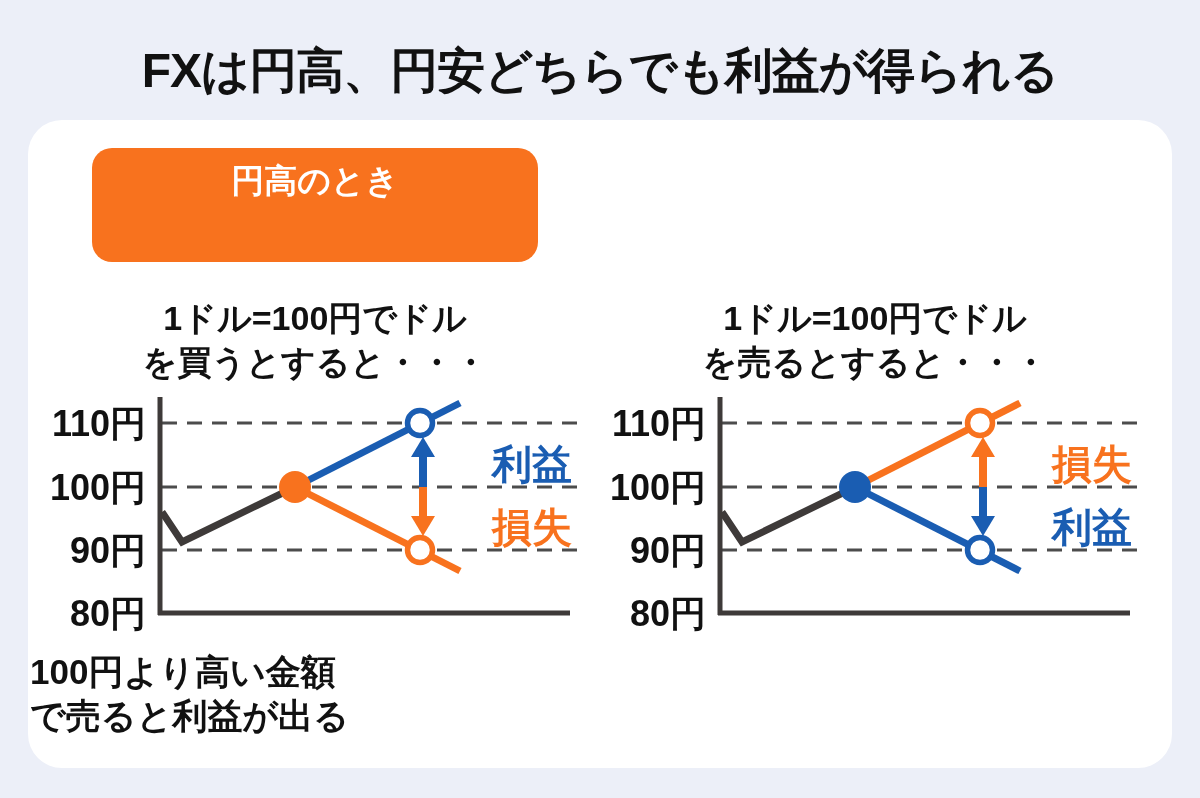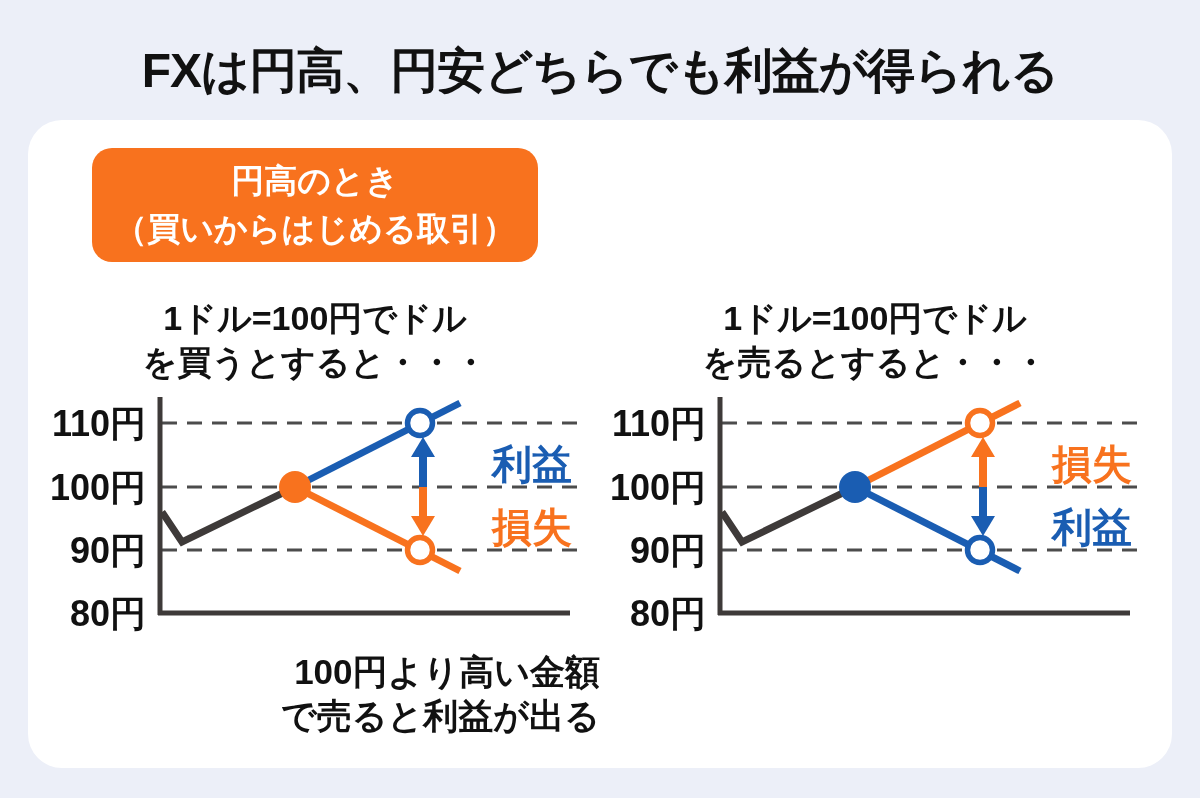--- a/index.html
+++ b/index.html
@@ -31,21 +31,21 @@
     font-size: 33px; font-weight: 800; line-height: 48px; padding-top: 9px;
   }
   .p0 .badge { background: var(--orange, #F8721E); }
   .p1 .badge { background: var(--blue, #1A5DB2); }
   .subtitle {
     position: absolute; top: 156px; left: 0; width: 100%;
     text-align: center; font-size: 34px; font-weight: 800; line-height: 44px; margin-top: 20px;
   }
   .caption {
     position: absolute; top: 530px; left: 0; width: 100%;
-    text-align: right; font-size: 35px; font-weight: 800; line-height: 44px;
+    text-align: left; font-size: 35px; font-weight: 800; line-height: 44px;
   }
   .chartwrap { position: absolute; left: 10px; top: 263px; width: 540px; height: 250px; }
 
   
   .gridline { stroke: var(--grid, #4C4C4C); stroke-width: 3; stroke-dasharray: 15 10; fill: none; }
   .axis { stroke: var(--dark, #3E3A39); stroke-width: 5; fill: none; }
   .history { stroke: var(--dark, #3E3A39); stroke-width: 7; fill: none;
              stroke-linejoin: miter; stroke-linecap: butt; }
   .branch { stroke-width: 7; fill: none; }
   .arrow-shaft { stroke-width: 8; fill: none; }
@@ -68,21 +68,20 @@
 </head>
 <body>
 
 <h1 class="page-title">FXは円高、円安どちらでも利益が得られる</h1>
 
 <div class="card"></div>
 
 <section class="panel p0">
   <div class="badge">
     <div>円高のとき</div>
-    <div>（買いからはじめる取引）</div>
   </div>
   <div class="subtitle">
     <div>1ドル=100円でドル</div>
     <div>を買うとすると・・・</div>
   </div>
   <div class="chartwrap">
     <svg viewBox="0 0 540 250" width="540" height="250">
       <line class="gridline" x1="122" y1="40" x2="540" y2="40"></line>
       <line class="gridline" x1="122" y1="104" x2="540" y2="104"></line>
       <line class="gridline" x1="122" y1="167" x2="540" y2="167"></line>

